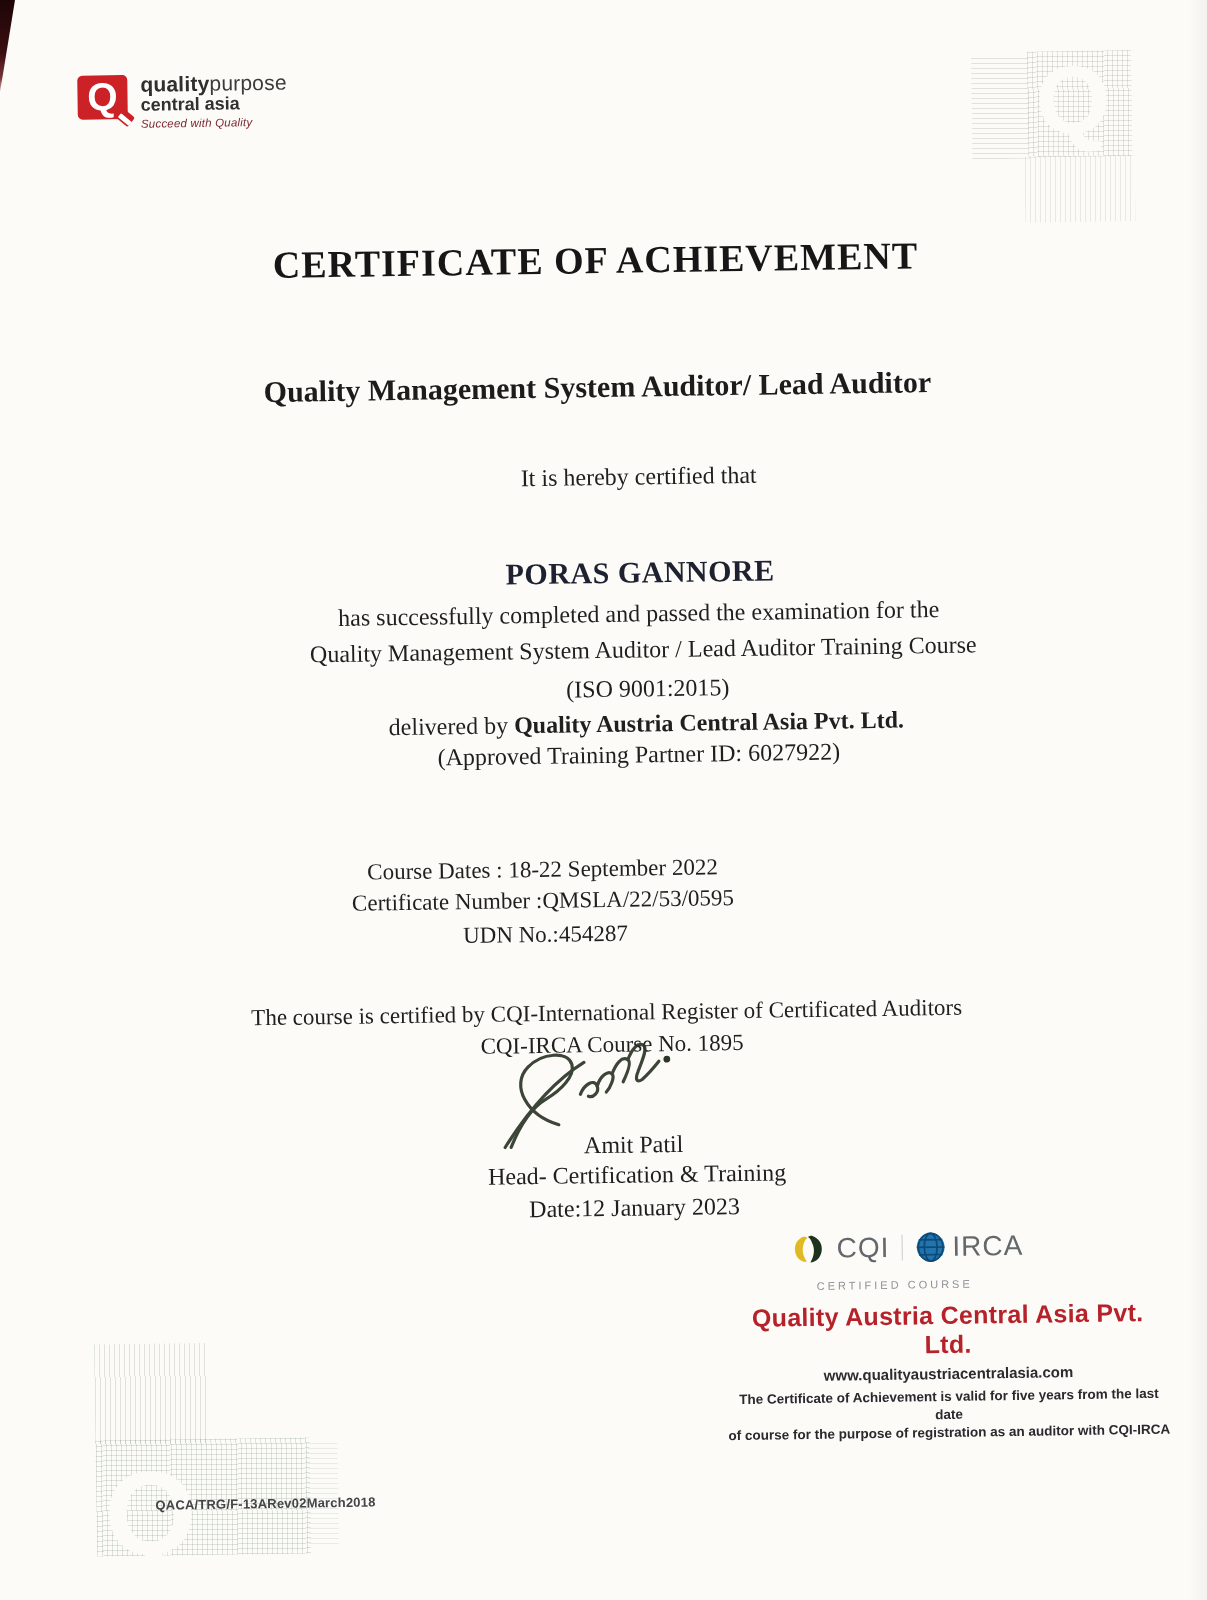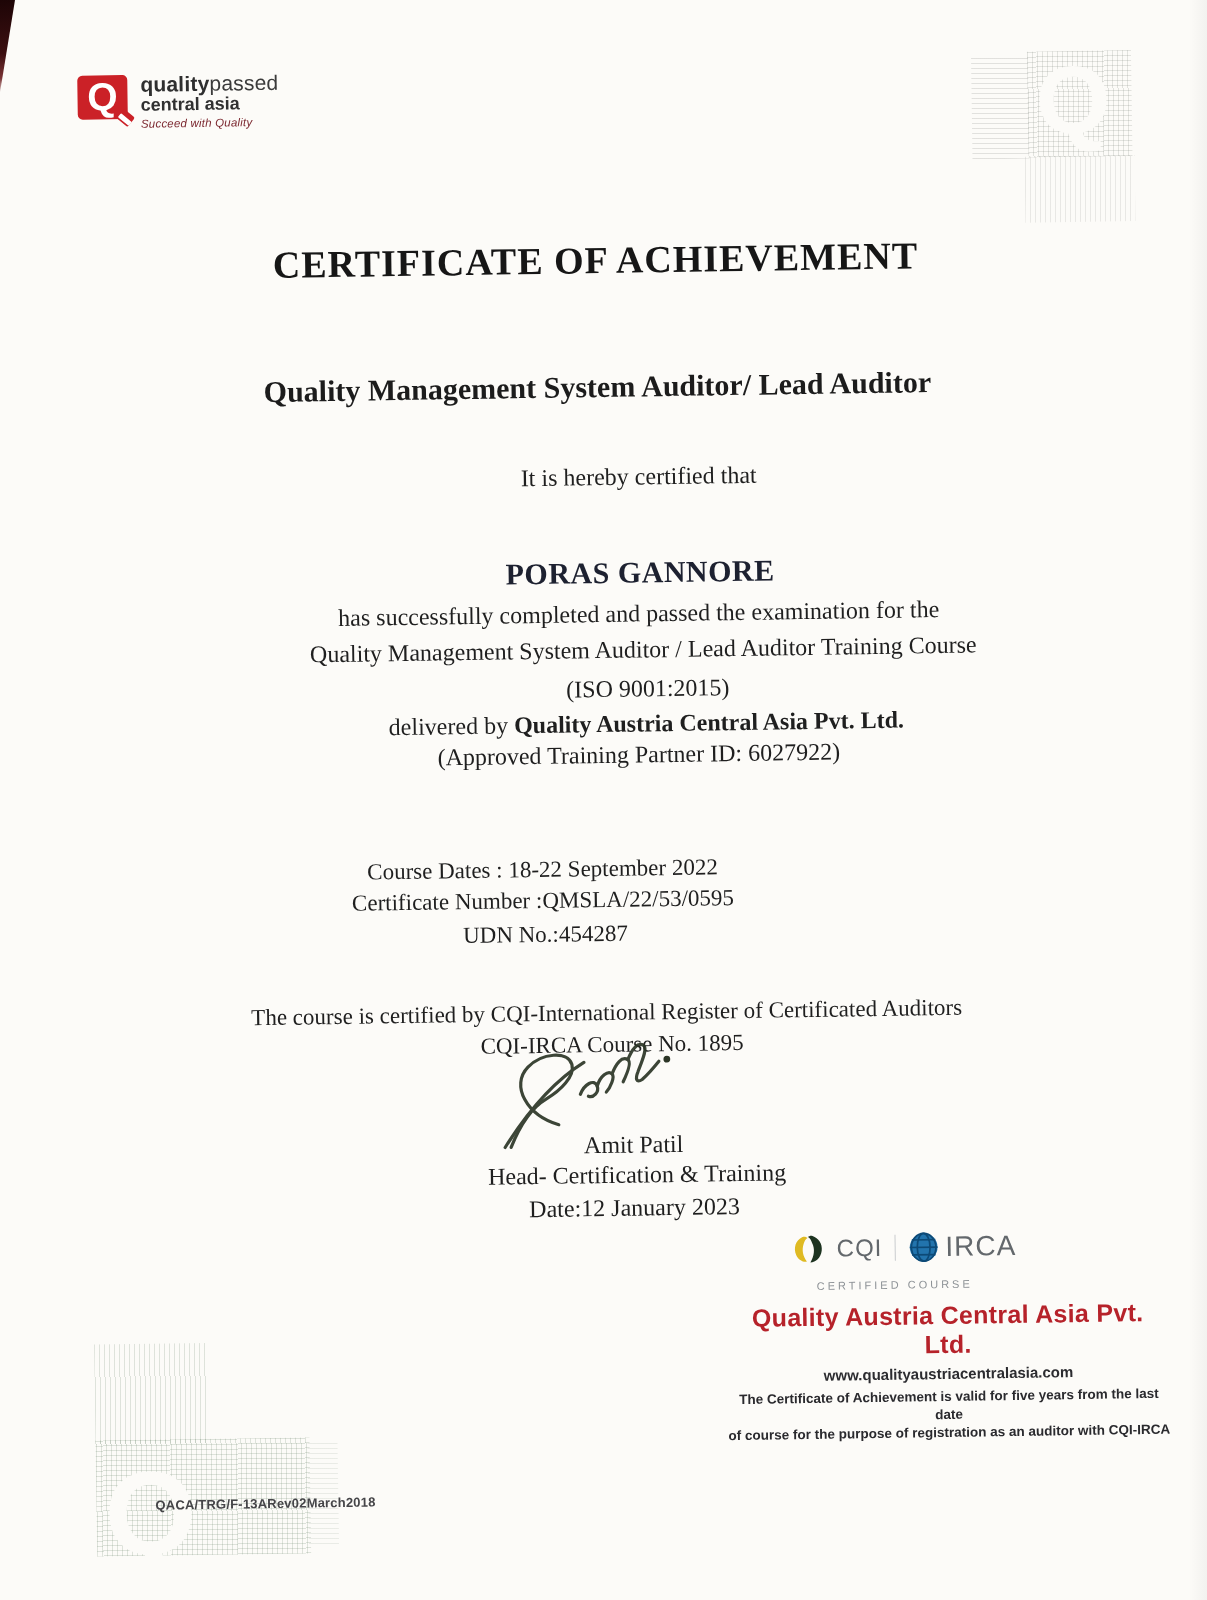--- a/index.html
+++ b/index.html
@@ -67,21 +67,21 @@
   .cert2{top:1032px;font-size:23px;transform:translateX(5px);}
   .sig-name{top:1132px;font-size:24px;transform:translateX(25px);}
   .sig-title{top:1162px;font-size:24px;transform:translateX(28px);}
   .sig-date{top:1195px;font-size:24px;transform:translateX(25px);}
   
   .signature{position:absolute;left:492px;top:1028px;width:182px;height:126px;z-index:3;}
   
   .cqi-row{position:absolute;left:784px;top:1236px;display:flex;align-items:center;z-index:2;
     font-family:"Liberation Sans",sans-serif;color:#63686c;}
   .cqi-mark{width:40px;height:32px;margin-right:6px;}
-  .cqi-label{font-size:24px;letter-spacing:1px;}
+  .cqi-label{font-size:28px;letter-spacing:1px;}
   .cqi-divider{width:1px;height:26px;background:#c9ccce;margin:0 12px;}
   .irca-globe{width:32px;height:32px;margin-right:6px;}
   .irca-label{font-size:28px;letter-spacing:1px;}
   .certified-course{position:absolute;left:780px;top:1283px;width:215px;text-align:center;z-index:2;
     font-family:"Liberation Sans",sans-serif;font-size:11px;letter-spacing:3px;color:#8d9296;}
   .company-block{position:absolute;left:718px;top:1306px;width:444px;text-align:center;z-index:2;
     font-family:"Liberation Sans",sans-serif;}
   .company-name{font-size:25px;font-weight:bold;color:#b6222a;letter-spacing:.3px;}
   .company-site{font-size:15px;font-weight:bold;color:#2c2c30;margin-top:6px;}
   .fine-print{margin-top:6px;font-size:13.5px;font-weight:bold;color:#2a2a2e;line-height:18px;}
@@ -98,21 +98,21 @@
 
   <div class="sheet">
 
     <div class="logo">
       <div class="logo-q">
         <span class="logo-q-tailbg"></span>
         <span class="logo-q-letter">Q</span>
         <span class="logo-q-tail"></span>
       </div>
       <div class="logo-text">
-        <div class="logo-line1"><b>quality</b><span>passed</span></div>
+        <div class="logo-line1"><b>quality</b><span>purpose</span></div>
         <div class="logo-line2">central asia</div>
         <div class="logo-tagline">Succeed with Quality</div>
       </div>
     </div>
 
     <div class="wm">
       <div class="wm-hstripes wm-tr-h"></div>
       <div class="wm-square wm-tr-sq"></div>
       <span class="wm-q wm-tr-q">Q</span>
       <div class="wm-vstripes wm-tr-v"></div>

